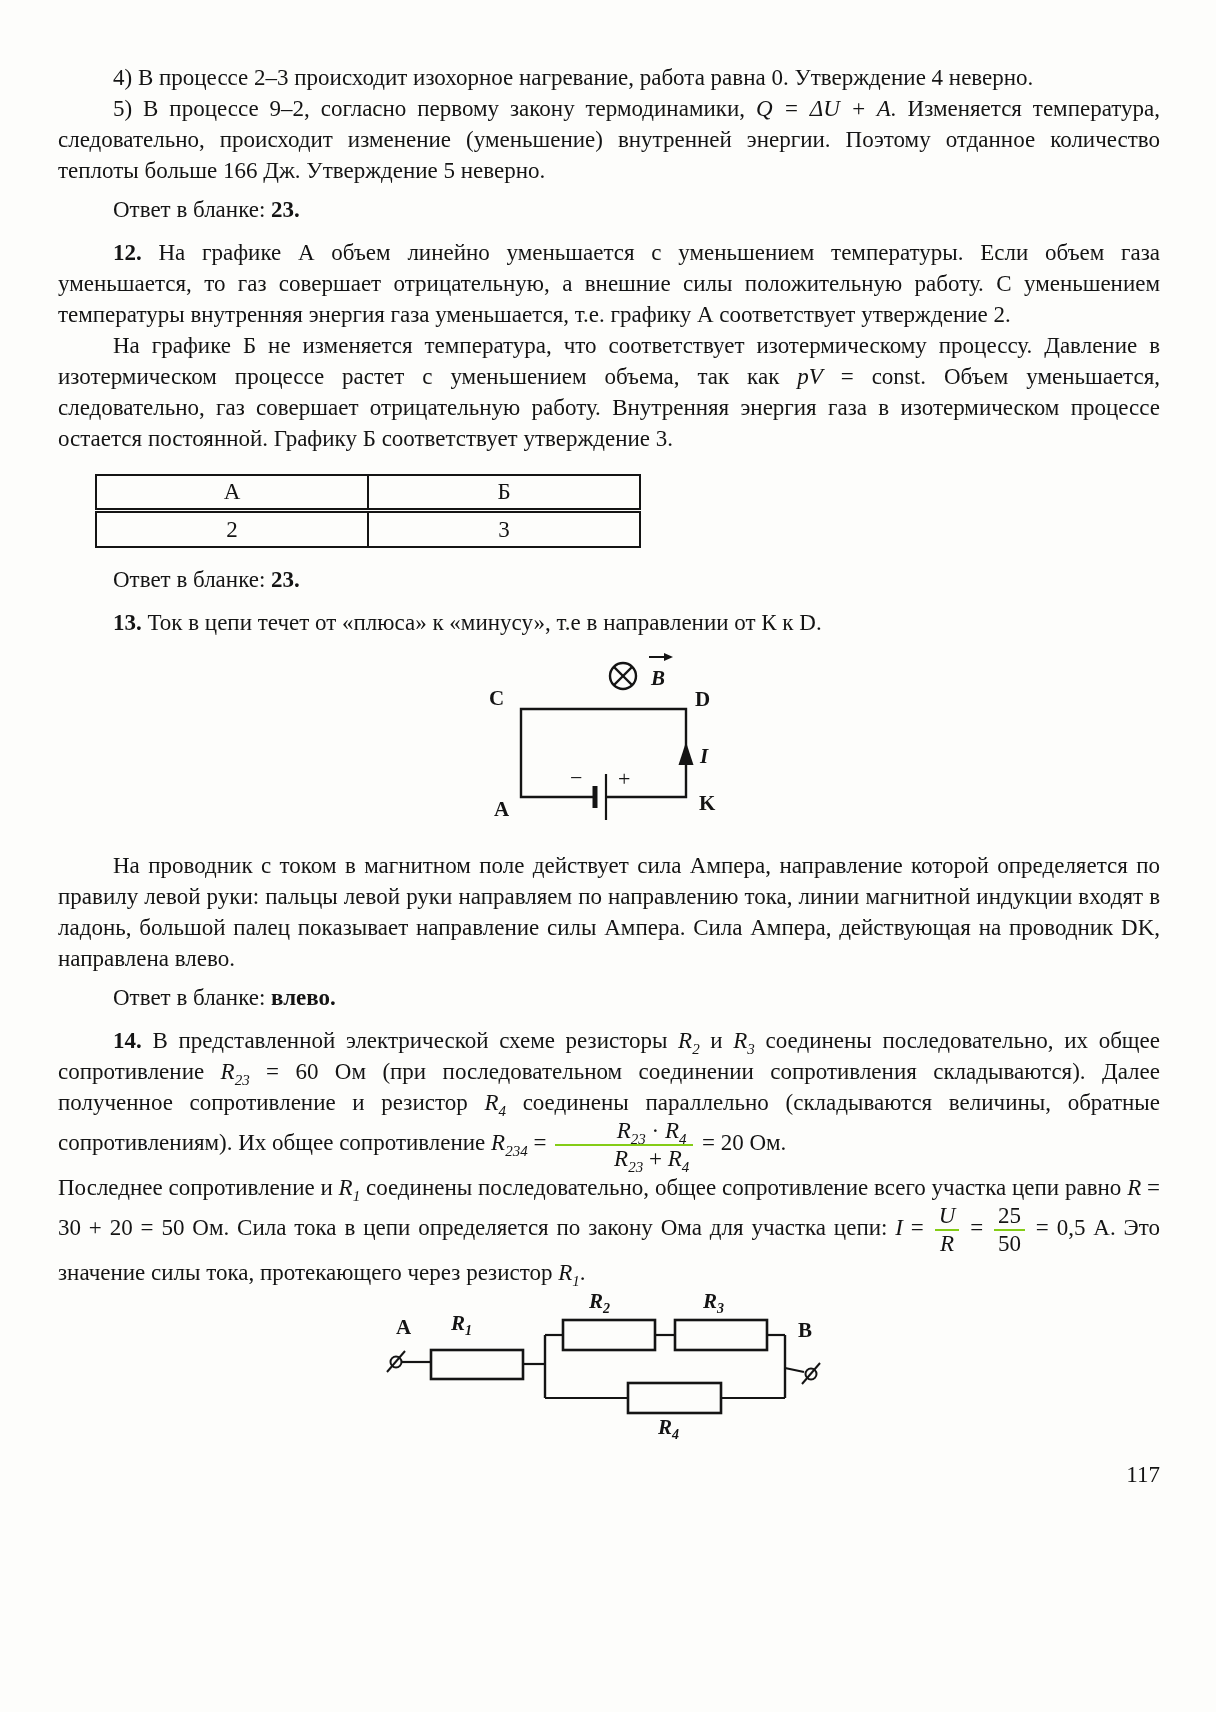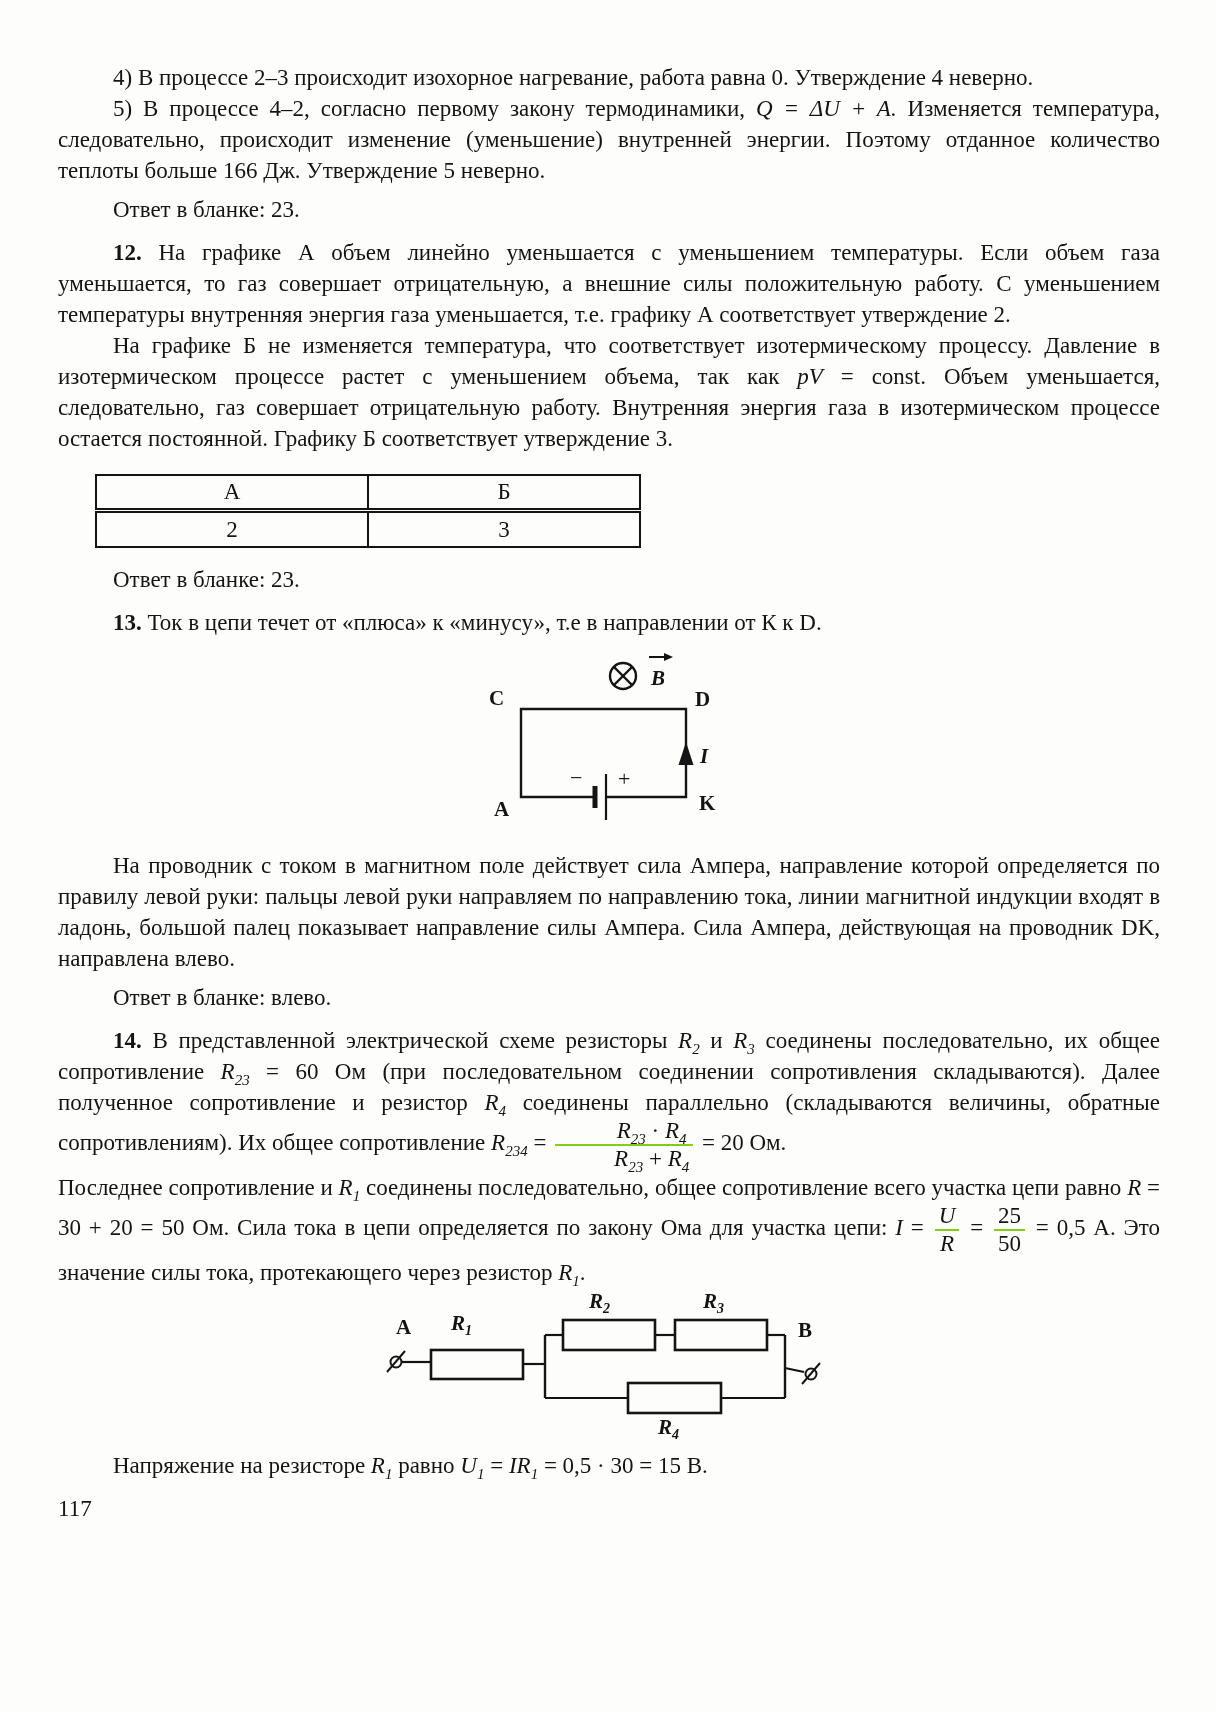--- a/index.html
+++ b/index.html
@@ -18,21 +18,21 @@
     line-height: 31px;
     text-align: justify;
   }
   p { margin: 0; text-indent: 55px; }
   p.noind { text-indent: 0; }
   .mt-sec { margin-top: 12px; }
   .mi { font-style: italic; }
   sub { font-size: 15px; line-height: 0; }
   .ans { margin-top: 8px; }
   .ans .lbl { }
-  .ans .val { font-weight: normal; }
+  .ans .val { font-weight: bold; }
 
   table.tbl {
     border-collapse: collapse;
     table-layout: fixed;
     width: 546px;
     margin: 20px 0 0 37px;
     text-indent: 0;
   }
   table.tbl th, table.tbl td {
     border: 2px solid #141414;
@@ -56,29 +56,29 @@
 
   .fig { text-indent: 0; }
   .fig13 { margin: 6px 0 0 380px; }
   .fig14 { margin: 2px 0 0 315px; }
   svg { display: block; }
   svg text { font-family: "Liberation Serif", "DejaVu Serif", serif; fill: #141414; }
   .svgl { font-size: 21px; font-weight: bold; }
   .svgm { font-size: 21px; font-weight: bold; font-style: italic; }
   .svgsign { font-size: 22px; }
   .svgsub { font-size: 14px; font-style: italic; }
-  .pageno { text-align: left; text-indent: 0; margin-top: 12px; }
+  .pageno { text-align: right; text-indent: 0; margin-top: 19px; }
 </style>
 </head>
 <body>
 
 <div class="page">
 
   <p><span>4) В процессе 2–3 происходит изохорное нагревание, работа равна 0. Утверждение 4 неверно.</span></p>
-  <p><span>5) В процессе 4–2, согласно первому закону термодинамики, </span><span class="mi">Q = ΔU + A.</span><span> Изменяется температура, следовательно, происходит изменение (уменьшение) внутренней энергии. Поэтому отданное количество теплоты больше 166 Дж. Утверждение 5 неверно.</span></p>
+  <p><span>5) В процессе 9–2, согласно первому закону термодинамики, </span><span class="mi">Q = ΔU + A.</span><span> Изменяется температура, следовательно, происходит изменение (уменьшение) внутренней энергии. Поэтому отданное количество теплоты больше 166 Дж. Утверждение 5 неверно.</span></p>
   <p class="ans"><span class="lbl">Ответ в бланке: </span><span class="val">23.</span></p>
 
   <p class="mt-sec"><b>12.</b><span> На графике А объем линейно уменьшается с уменьшением температуры. Если объем газа уменьшается, то газ совершает отрицательную, а внешние силы положительную работу. С уменьшением температуры внутренняя энергия газа уменьшается, т.е. графику А соответствует утверждение 2.</span></p>
   <p><span>На графике Б не изменяется температура, что соответствует изотермическому процессу. Давление в изотермическом процессе растет с уменьшением объема, так как </span><span class="mi">pV</span><span> = const. Объем уменьшается, следовательно, газ совершает отрицательную работу. Внутренняя энергия газа в изотермическом процессе остается постоянной. Графику Б соответствует утверждение 3.</span></p>
 
   <table class="tbl">
     <tbody>
         <tr>
       <th>А</th>
       <th>Б</th>
@@ -164,18 +164,17 @@
 
       <text x="23" y="44" class="svgl"><tspan>A</tspan></text>
       <text x="425" y="47" class="svgl"><tspan>B</tspan></text>
       <text x="78" y="40" class="svgm"><tspan>R</tspan><tspan class="svgsub" dy="5">1</tspan></text>
       <text x="216" y="18" class="svgm"><tspan>R</tspan><tspan class="svgsub" dy="5">2</tspan></text>
       <text x="330" y="18" class="svgm"><tspan>R</tspan><tspan class="svgsub" dy="5">3</tspan></text>
       <text x="285" y="144" class="svgm"><tspan>R</tspan><tspan class="svgsub" dy="5">4</tspan></text>
     </svg>
   </div>
 
-  <p style="margin-top:10px"><span>Напряжение на резисторе </span><span class="mi"><span>R</span><sub>1</sub></span><span> равно </span><span class="mi"><span>U</span><sub>1</sub></span><span> = </span><span class="mi"><span>I</span><span>R</span><sub>1</sub></span><span> = 0,5 · 30 = 15 В.</span></p>
 
 
   <p class="pageno"><span>117</span></p>
 
 </div>
 
 </body></html>

